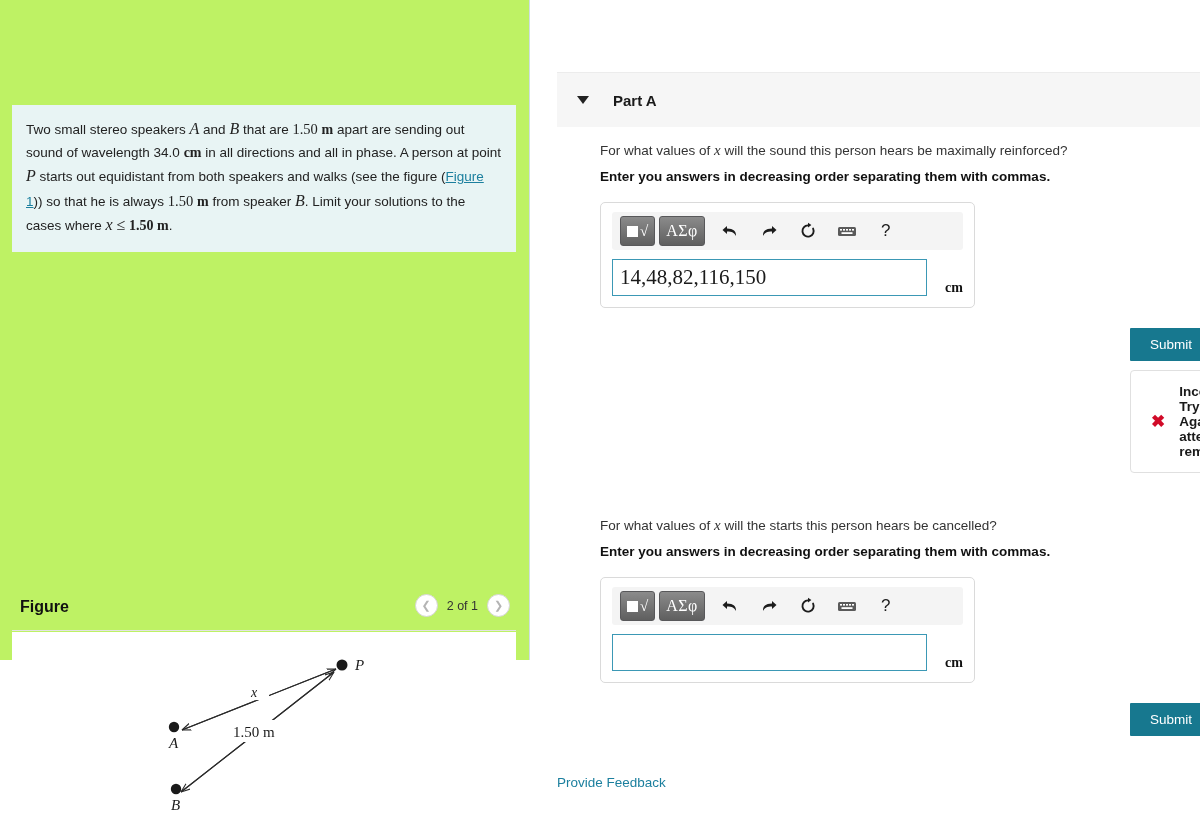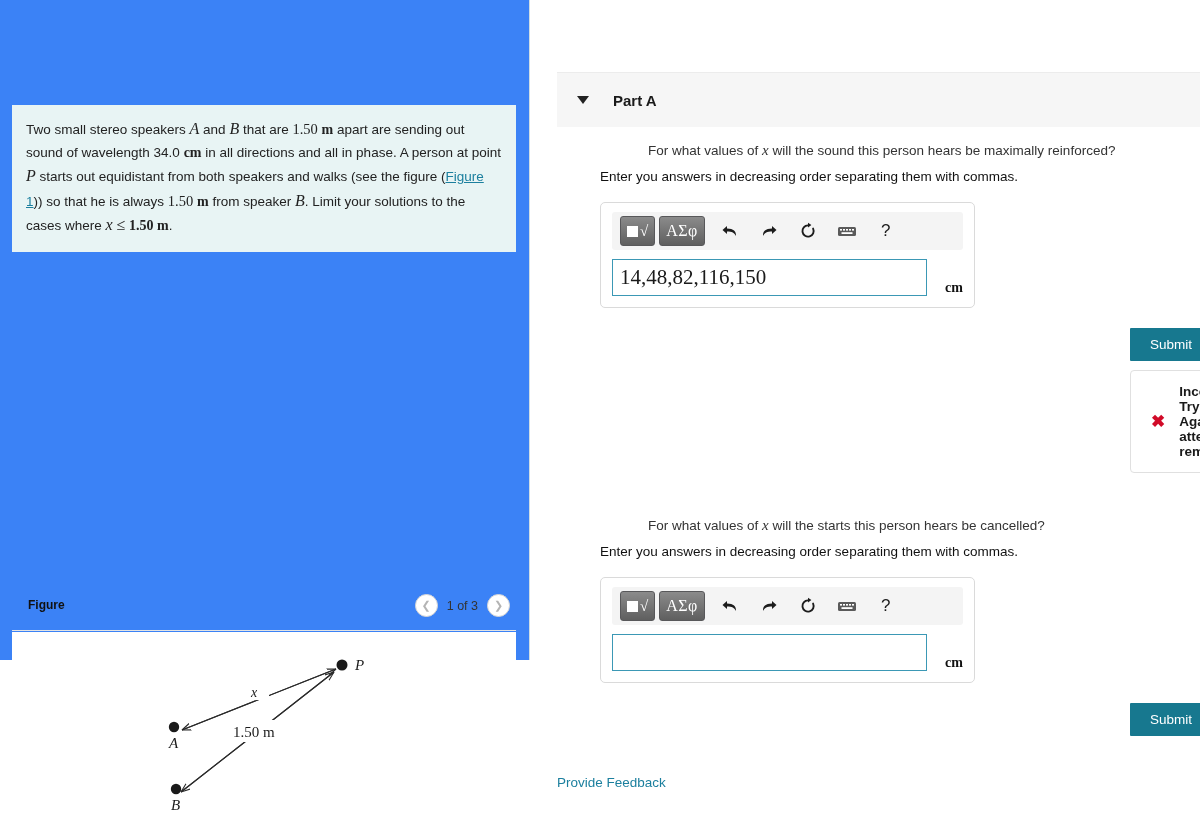--- a/index.html
+++ b/index.html
@@ -9,21 +9,21 @@
     background: #ffffff;
     font-family: "Liberation Sans", sans-serif;
     color: #222222;
     overflow: hidden;
   }
   .page { position: relative; width: 1200px; height: 826px; }
 
   
   .left-pane {
     position: absolute; left: 0; top: 0; width: 530px; height: 660px;
-    background: #3b82f6;
+    background: #bef264;
     border-right: 1px solid #cfdde4;
   }
   .problem-box {
     position: absolute; left: 12px; top: 105px; width: 504px;
     background: #e8f4f4;
     padding: 12px 14px 14px 14px;
     font-size: 13.5px;
     line-height: 1.55;
     color: #222;
   }
@@ -31,22 +31,22 @@
   .problem-box .mathbold { font-family: "Liberation Serif", serif; font-weight: bold; font-size: 14px; }
   .problem-box .mathnum { font-family: "Liberation Serif", serif; font-size: 14.5px; }
   .problem-box .mathle { font-family: "Liberation Serif", serif; font-size: 16px; }
   .figlink { color: #1b7f9e; text-decoration: underline; cursor: pointer; }
 
   
   .figure-header {
     position: absolute; left: 12px; top: 594px; width: 504px; height: 36px;
   }
   .figure-title {
-    position: absolute; left: 16px; top: 4px;
-    font-size: 12px; font-weight: bold; color: #111;
+    position: absolute; left: 8px; top: 4px;
+    font-size: 16px; font-weight: bold; color: #111;
   }
   .fig-nav {
     position: absolute; right: 6px; top: 0;
     display: flex; align-items: center; gap: 9px;
   }
   .nav-circle {
     width: 23px; height: 23px; border-radius: 50%;
     border: 1px solid #d5d5d5; background: #fff;
     display: flex; align-items: center; justify-content: center;
     color: #b4b4b4; font-size: 11px; cursor: pointer;
@@ -76,25 +76,25 @@
     width: 0; height: 0; margin-left: 20px;
     border-left: 6px solid transparent;
     border-right: 6px solid transparent;
     border-top: 8px solid #222;
     cursor: pointer;
   }
   .part-label {
     margin-left: 24px; font-size: 15px; font-weight: bold; color: #1a1a1a;
   }
   .q-text {
-    position: absolute; left: 69px; font-size: 13.5px; color: #333; margin-left: 48px;
+    position: absolute; left: 69px; font-size: 13.5px; color: #333;
   }
   .q-text .mvar { font-family: "Liberation Serif", serif; font-style: italic; font-size: 15px; }
   .q-bold {
-    position: absolute; left: 69px; font-size: 13.5px; font-weight: normal; color: #111;
+    position: absolute; left: 69px; font-size: 13.5px; font-weight: bold; color: #111;
   }
 
   
   .ans-widget {
     position: absolute; left: 69px;
     border: 1px solid #dadada; border-radius: 5px;
     background: #fff;
     padding: 9px 11px 11px 11px;
   }
   .mathbar {
@@ -160,21 +160,21 @@
   <div class="left-pane">
 
     <div class="problem-box">
       <span>Two small stereo speakers </span><span class="mathvar">A</span><span> and </span><span class="mathvar">B</span><span> that are </span><span class="mathnum">1.50</span>&nbsp;<span class="mathbold">m</span><span> apart are sending out sound of wavelength </span><span>34.0</span>&nbsp;<span class="mathbold">cm</span><span> in all directions and all in phase. A person at point </span><span class="mathvar">P</span><span> starts out equidistant from both speakers and walks (see the figure (</span><span class="figlink">Figure 1</span><span>)) so that he is always </span><span class="mathnum">1.50</span>&nbsp;<span class="mathbold">m</span><span> from speaker </span><span class="mathvar">B</span><span>. Limit your solutions to the cases where </span><span class="mathvar">x</span> <span class="mathle">≤</span> <span class="mathbold">1.50 m</span><span>.</span>
     </div>
 
     <div class="figure-header">
       <div class="figure-title">Figure</div>
       <div class="fig-nav">
         <div class="nav-circle">❮</div>
-        <div class="fig-count">1 of 3</div>
+        <div class="fig-count">2 of 1</div>
         <div class="nav-circle">❯</div>
       </div>
     </div>
     <div class="figure-rule"></div>
 
     <div class="figure-canvas">
       <svg width="504" height="194" viewBox="0 0 504 194">
         <defs>
           <marker id="ah" markerWidth="11" markerHeight="11" refX="9" refY="4" orient="auto" markerUnits="userSpaceOnUse">
             <path d="M9,4 L0,0.6 M9,4 L0,7.4" stroke="#2a2a2a" stroke-width="1.1" fill="none"></path>

